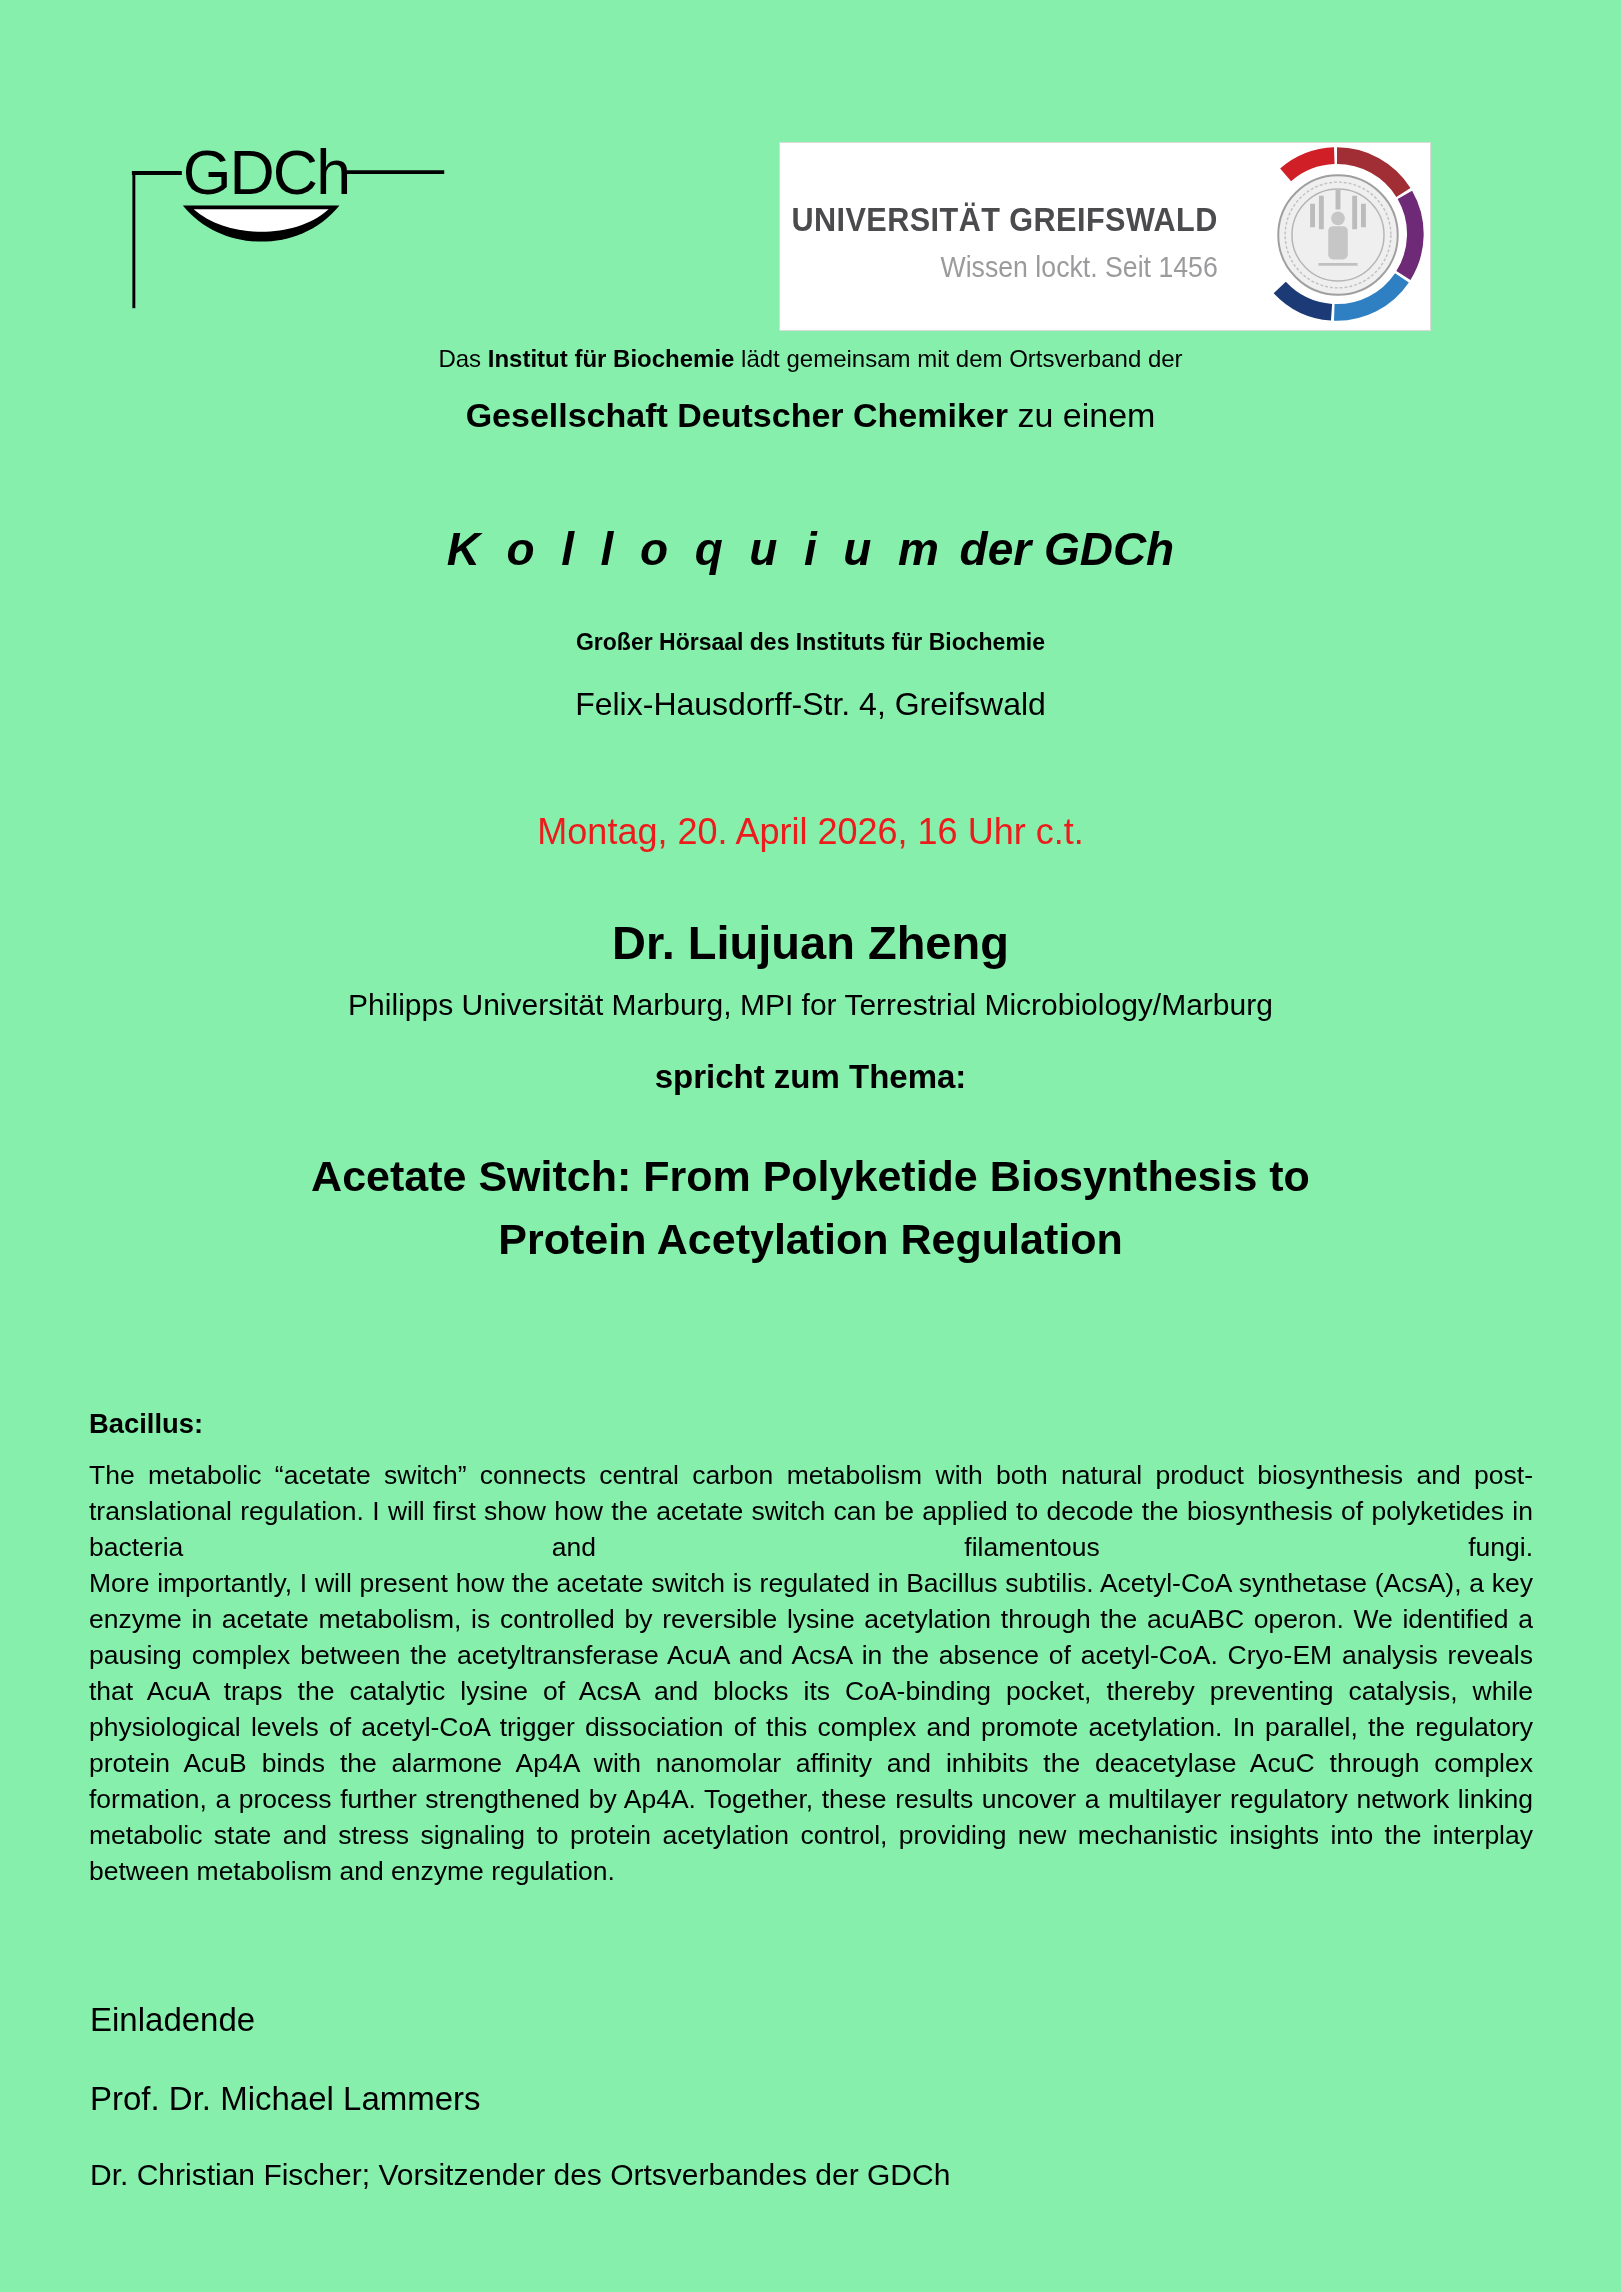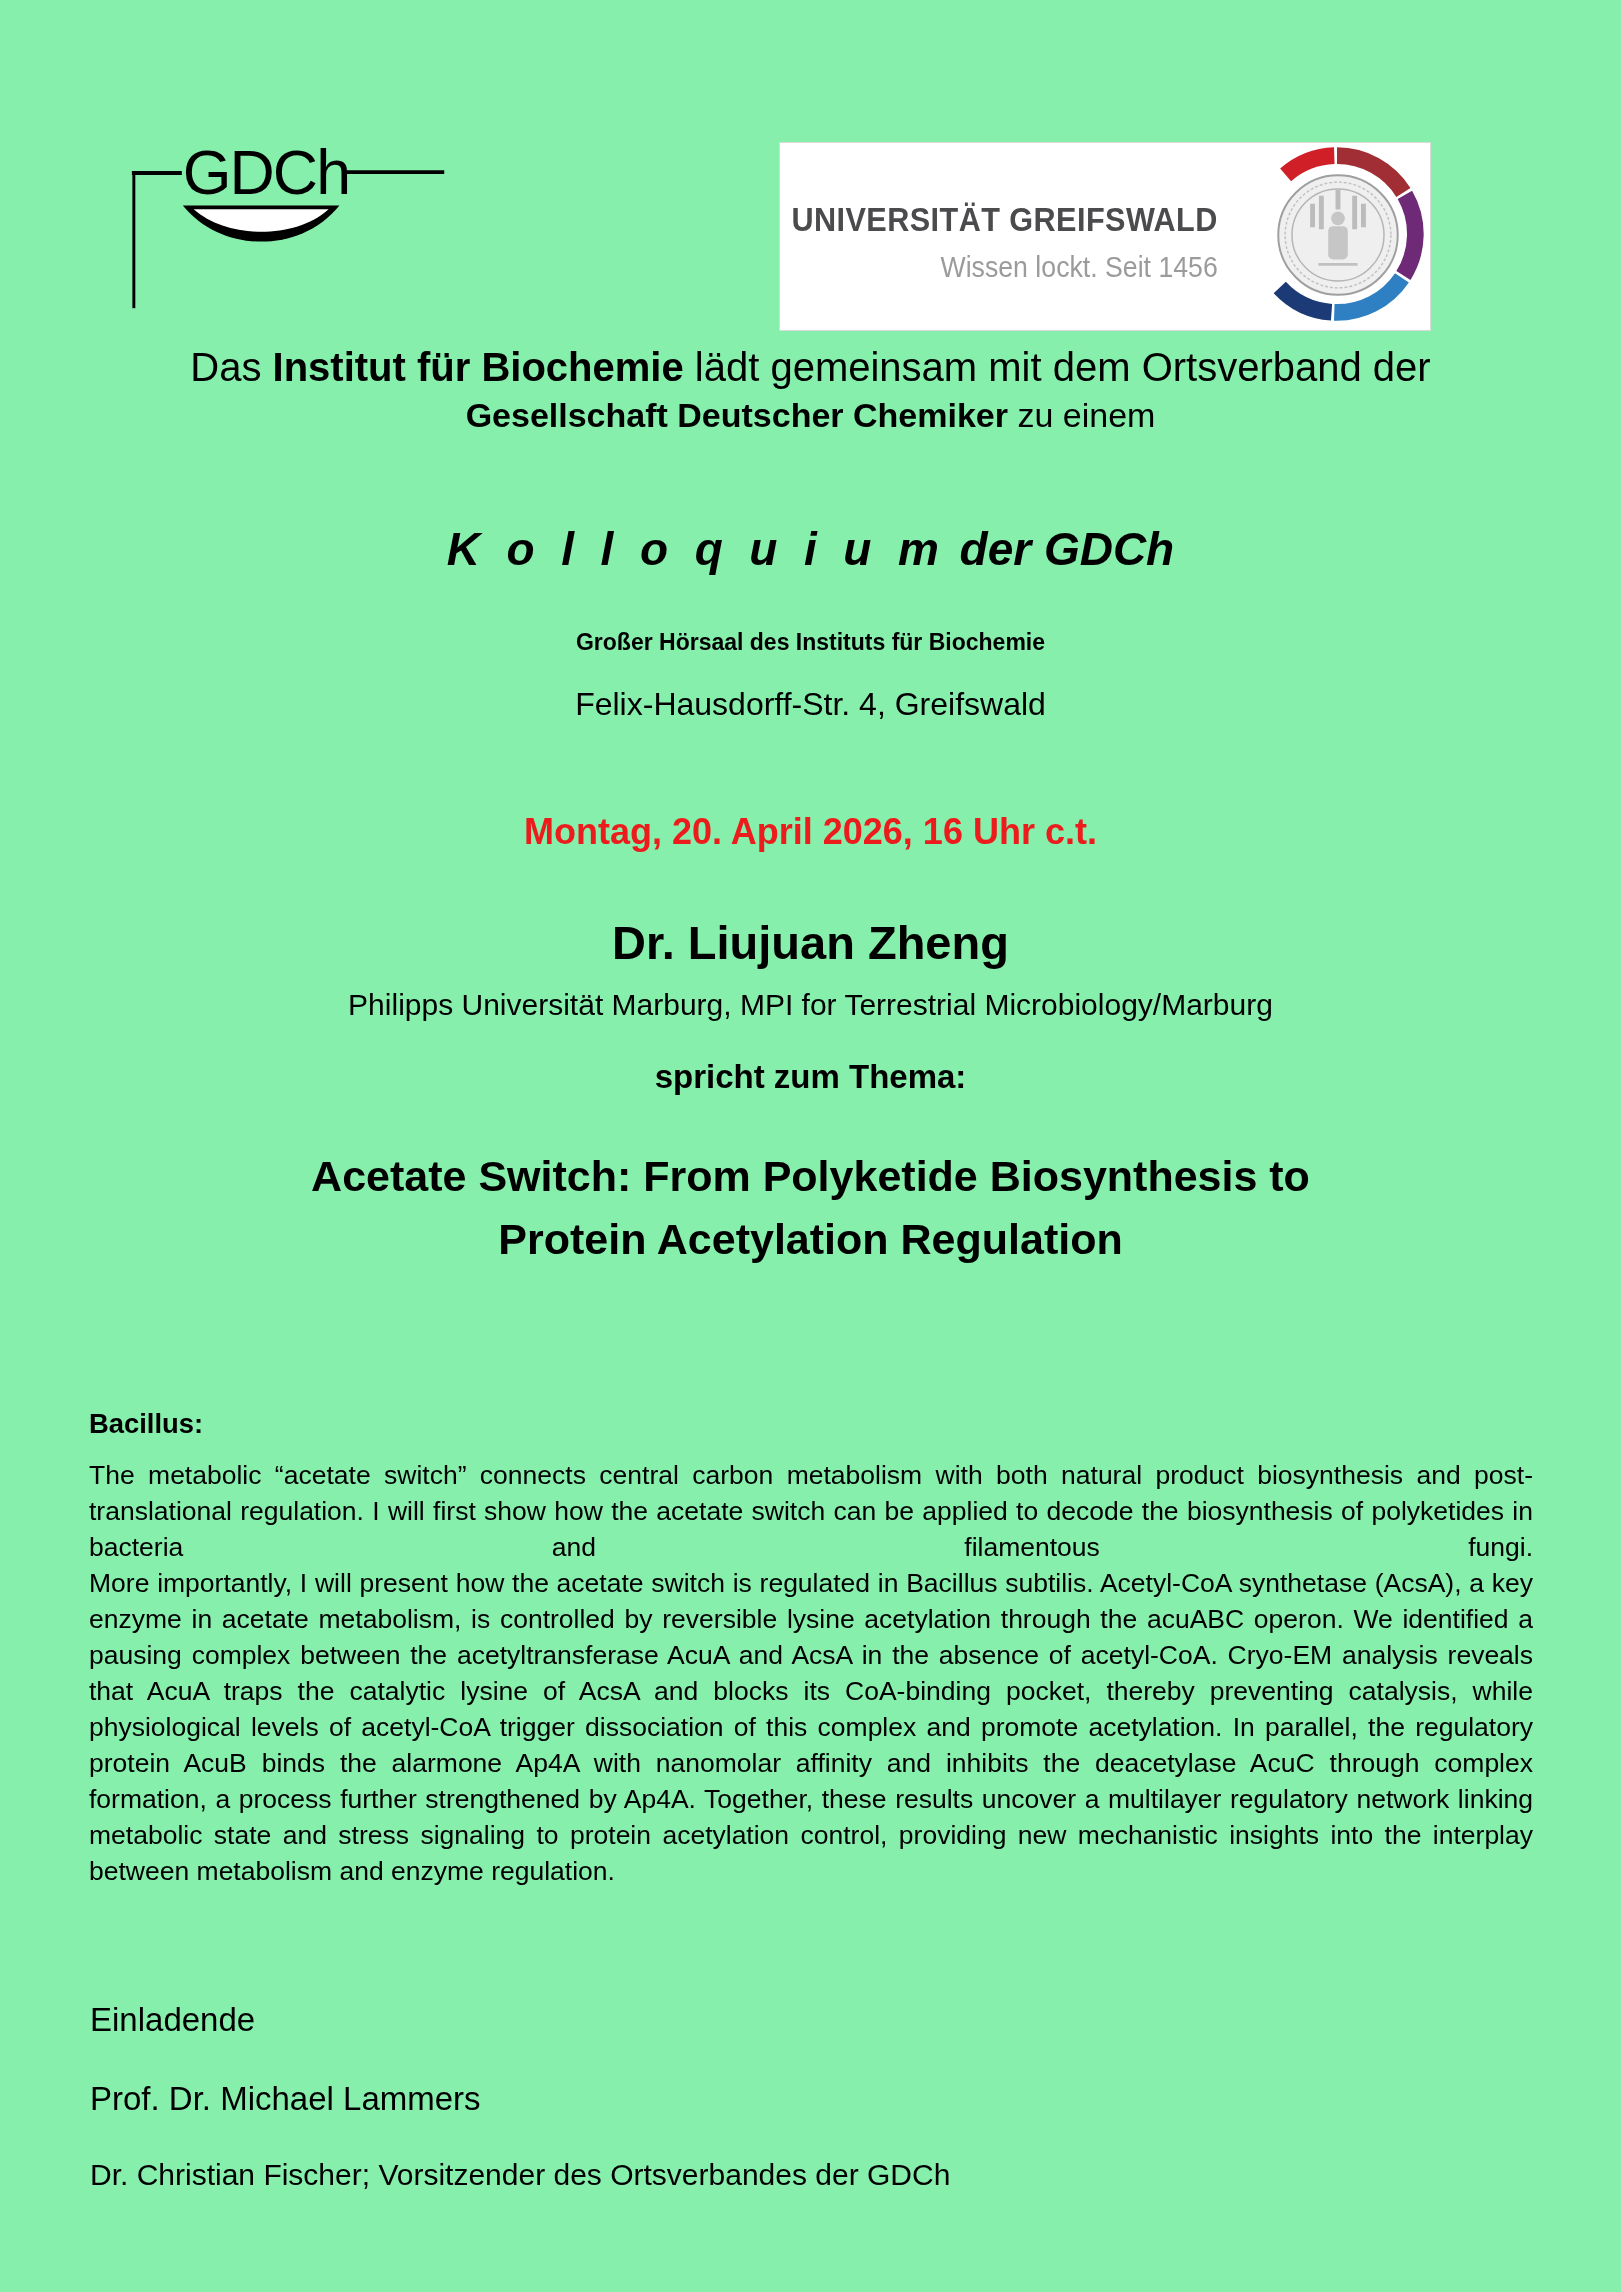--- a/index.html
+++ b/index.html
@@ -26,32 +26,32 @@
     font-size:34px;font-weight:700;color:#4b4b4e;
     transform:scaleX(0.90);transform-origin:right center;letter-spacing:0.5px;
   }
   .uni-slogan{
     margin-top:11.8px;font-size:29px;font-weight:400;color:#9b9b9d;
     transform:scaleX(0.92);transform-origin:right center;
   }
   .uni-seal{position:absolute;left:464px;top:-2px;}
 
   
-  .intro-line1{top:345px;font-size:40px;}
+  .intro-line1{top:345px;font-size:24px;}
   .intro-line2{top:396px;font-size:34px;}
   .bold{font-weight:700;}
 
   .kolloquium{top:522px;font-size:46px;font-weight:700;font-style:italic;}
   .kolloquium .spaced{letter-spacing:6.9px;}
   .kolloquium .rest{margin-left:13.7px;}
 
   .venue{top:629px;font-size:23px;font-weight:700;}
   .address{top:686px;font-size:32px;}
 
-  .datetime{top:811px;font-size:36px;font-weight:700;color:#ed1c1c;}
+  .datetime{top:811px;font-size:36px;font-weight:400;color:#ed1c1c;}
 
   .speaker-name{top:915px;font-size:47px;font-weight:700;}
   .speaker-affil{top:988px;font-size:30px;}
   .lead-in{top:1058px;font-size:33px;font-weight:700;}
 
   .talk-title{
     top:1145px;font-size:43px;font-weight:700;line-height:63px;
     white-space:pre-line;
   }
 

